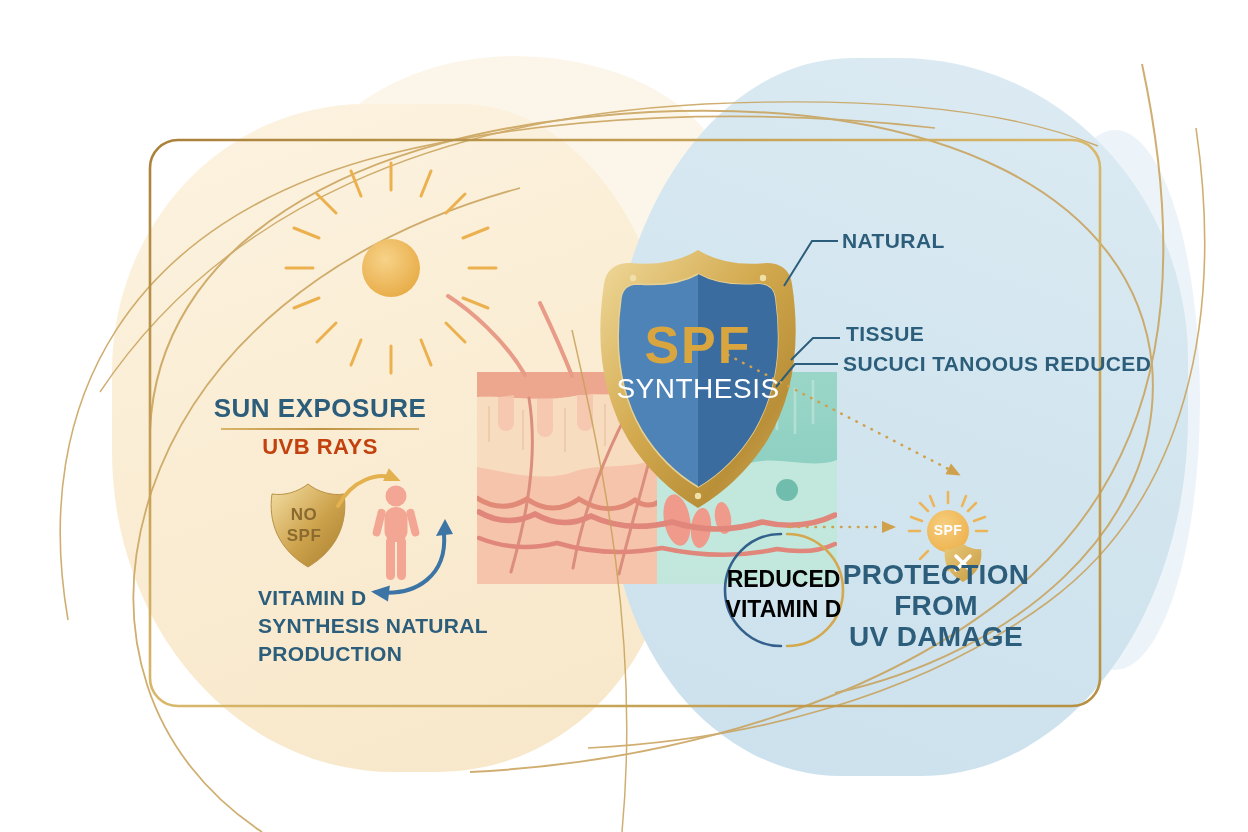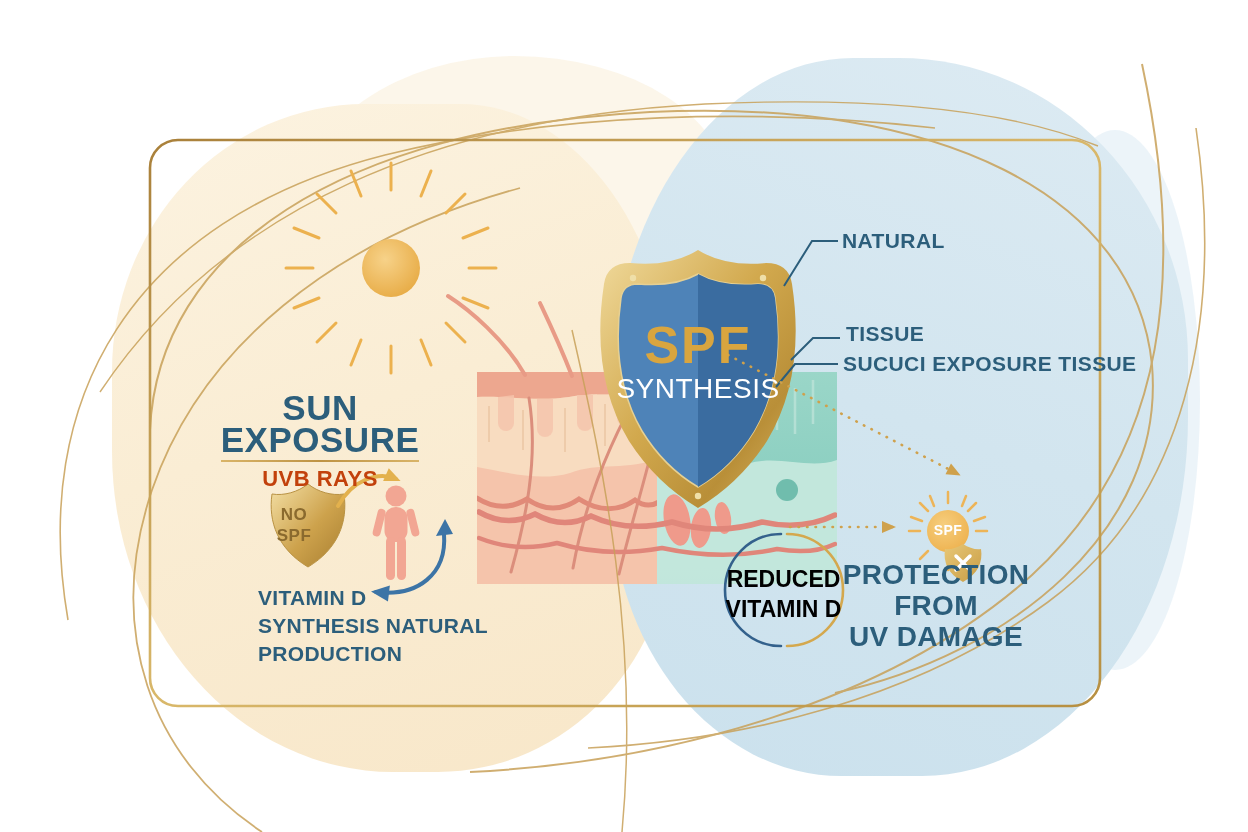--- a/index.html
+++ b/index.html
@@ -23,24 +23,24 @@
     background:linear-gradient(200deg,#DDEBF3 0%,#D2E5EF 50%,#CBE1ED 100%);
     border-radius:42% 50% 46% 40% / 48% 42% 50% 40%;
   }
   .blob-blue-soft{
     left:1030px;top:130px;width:170px;height:540px;z-index:1;
     background:#E4F0F6;opacity:.7;border-radius:50%;
   }
   svg{display:block;}
   .layer{left:0;top:0;width:1248px;height:832px;pointer-events:none;}
   .sun-exposure-block{left:188px;top:392px;width:264px;text-align:center;z-index:6;}
-  .sun-exposure-title{font-size:35px;font-weight:600;letter-spacing:.5px;color:#2C5E7B;line-height:32px;}
+  .sun-exposure-title{font-size:26px;font-weight:600;letter-spacing:.5px;color:#2C5E7B;line-height:32px;}
   .gold-rule{width:198px;height:2px;margin:4px auto 5px auto;background:linear-gradient(90deg,#D9B468,#BE9344,#D9B468);}
   .uvb{font-size:22px;font-weight:600;letter-spacing:.5px;color:#c2410c;line-height:24px;}
-  .no-spf-text{left:268px;top:504px;width:52px;text-align:center;z-index:6;
+  .no-spf-text{left:278px;top:504px;width:52px;text-align:center;z-index:6;
     font-size:17px;line-height:21px;font-weight:600;color:#8A6A2E;letter-spacing:.5px;}
   .cycle-text{left:258px;top:584px;width:330px;z-index:6;
     font-size:21px;line-height:28px;font-weight:600;color:#2C5E7B;letter-spacing:.3px;}
   .shield-text{left:597px;top:318px;width:202px;text-align:center;z-index:6;}
   .shield-spf{font-size:52px;line-height:54px;font-weight:700;letter-spacing:2px;color:#D9A53F;}
   .shield-line{font-size:28px;line-height:33px;font-weight:500;letter-spacing:.5px;color:#FFFFFF;}
   .skin-label{z-index:6;font-size:21px;font-weight:600;letter-spacing:.4px;color:#2C5E7B;white-space:nowrap;}
   .lbl-epidermis{left:842px;top:229px;}
   .lbl-dermis{left:846px;top:322px;}
   .lbl-subcut{left:843px;top:352px;}
@@ -286,21 +286,21 @@
     <div>SYNTHESIS NATURAL PRODUCTION</div>
   </div>
 
   <div class="abs shield-text">
     <div class="shield-spf">SPF</div>
     <div class="shield-line">SYNTHESIS</div>
   </div>
 
   <div class="abs skin-label lbl-epidermis">NATURAL</div>
   <div class="abs skin-label lbl-dermis">TISSUE</div>
-  <div class="abs skin-label lbl-subcut">SUCUCI EXPOSURE TISSUE</div>
+  <div class="abs skin-label lbl-subcut">SUCUCI TANOOUS REDUCED</div>
 
   <div class="abs reduced-text">
     <div>REDUCED</div>
     <div>VITAMIN D</div>
   </div>
 
   <div class="abs spf-badge-text">SPF</div>
 
   <div class="abs protection-text">
     <div>PROTECTION FROM</div>

